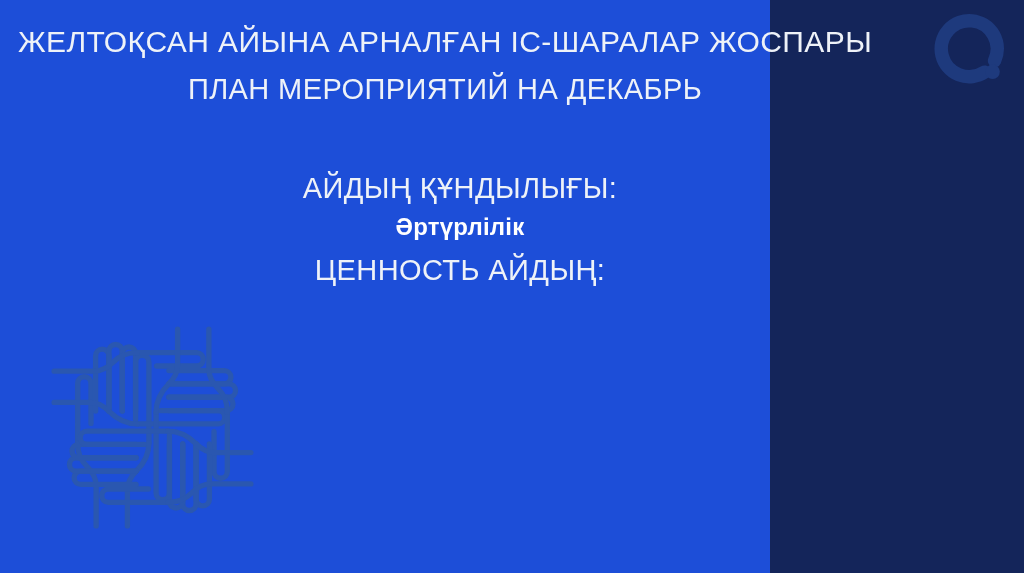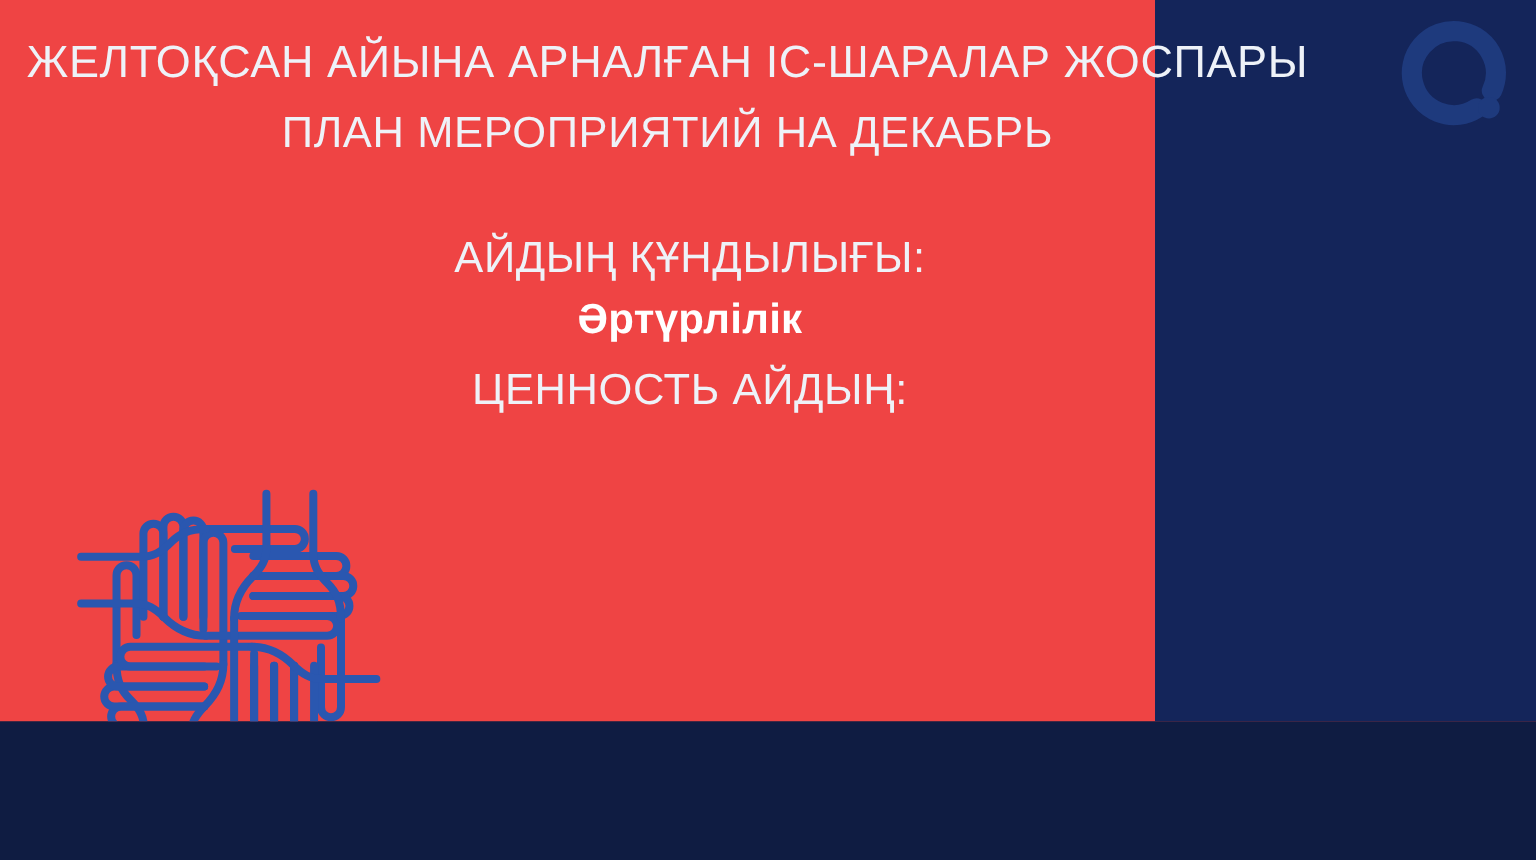--- a/index.html
+++ b/index.html
@@ -4,22 +4,22 @@
 <style>
   html, body {
     margin: 0;
     padding: 0;
     background: #0f1c42;
   }
 
   #slide {
     position: relative;
     width: 1024px;
-    height: 481px;
-    background: #ef4444;
+    height: 573px;
+    background: #1d4ed8;
     overflow: hidden;
     font-family: "Liberation Sans", sans-serif;
     -webkit-font-smoothing: antialiased;
   }
 
   
   .bg-seam {
     position: absolute;
     top: 0;
     left: 770px;
@@ -51,38 +51,38 @@
   }
 
   .title-ru {
     font-size: 29px;
     margin-top: 8px;
   }
 
   
   .value-block {
     position: absolute;
-    top: 152px;
+    top: 168px;
     left: 0;
     width: 920px;
     text-align: center;
   }
 
   .value-label {
     color: #eef2f8;
     font-size: 29px;
     font-weight: 400;
     letter-spacing: 0.4px;
     line-height: 1.42;
     white-space: nowrap;
   }
 
   .value-word {
     color: #ffffff;
-    font-size: 28px;
+    font-size: 24px;
     font-weight: 700;
     letter-spacing: 0.2px;
     line-height: 1.46;
     white-space: nowrap;
   }
 
   .value-label.second {
     margin-top: 6px;
   }
 

